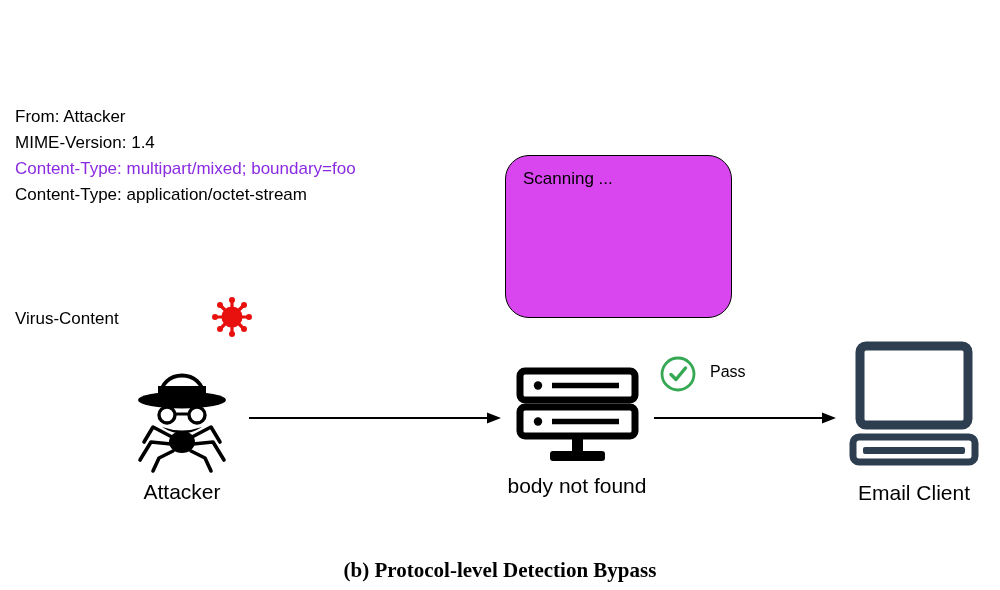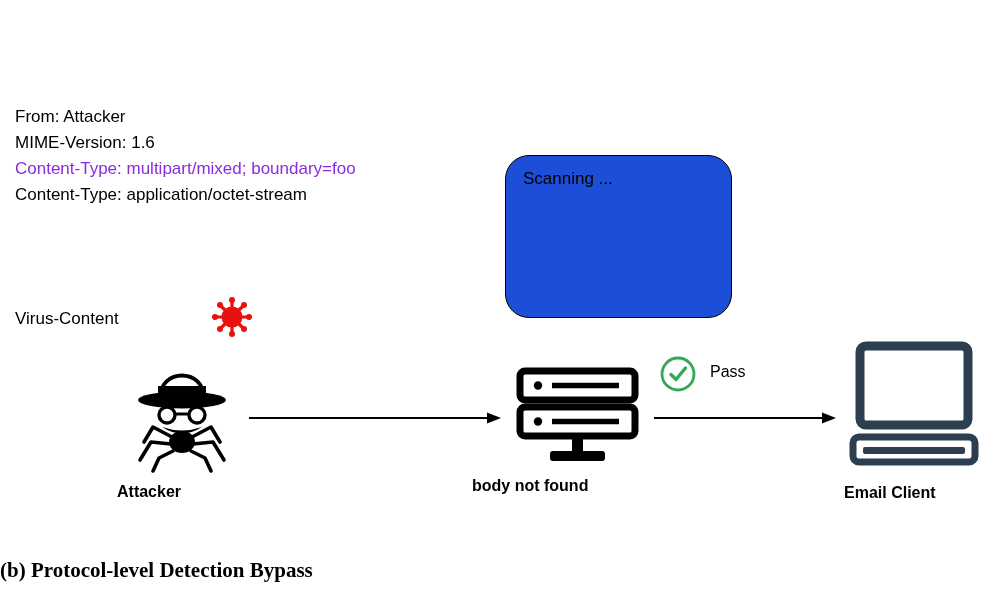--- a/index.html
+++ b/index.html
@@ -8,48 +8,48 @@
     font-family:"Liberation Sans","DejaVu Sans",sans-serif;color:#000;
   }
   
   .headers{position:absolute;left:15px;top:104px;font-size:17px;line-height:26px;}
   .hline{white-space:nowrap;}
   .hline.hl{color:var(--highlight_purple);font-weight:400;}
   .virus-label{position:absolute;left:15px;top:309px;font-size:17px;}
   .virus-icon{position:absolute;left:209px;top:294px;color:var(--virus_red);}
   
   .scan-box{position:absolute;left:505px;top:155px;width:227px;height:163px;
-    border:1.6px solid #000;border-radius:24px;box-sizing:border-box;background:#1d4ed8;}
+    border:1.6px solid #000;border-radius:24px;box-sizing:border-box;background:#d946ef;}
   .scan-text{padding:13px 0 0 17px;font-size:17px;}
   
   .attacker-icon{position:absolute;left:127px;top:348px;color:var(--ink_black);}
   .server-icon{position:absolute;left:515px;top:367px;color:var(--ink_black);}
   .computer-icon{position:absolute;left:849px;top:341px;color:var(--client_navy);}
   .check-icon{position:absolute;left:659px;top:355px;color:var(--pass_green);}
   .pass-label{position:absolute;left:710px;top:363px;font-size:16px;}
-  .node-label{position:absolute;font-size:16px;line-height:27px;font-weight:bold;}
+  .node-label{position:absolute;text-align:center;font-size:21px;line-height:27px;}
   .attacker-label{left:117px;top:478px;width:130px;}
   .detector-label{left:472px;top:472px;width:210px;}
   .client-label{left:844px;top:479px;width:140px;}
   
   .arrow{position:absolute;color:var(--ink_black);}
   .arrow1{left:249px;top:409px;}
   .arrow2{left:654px;top:409px;}
   
-  .caption{position:absolute;left:0;top:558px;width:1000px;text-align:left;
+  .caption{position:absolute;left:0;top:558px;width:1000px;text-align:center;
     font-family:"Liberation Serif","DejaVu Serif",serif;font-weight:700;font-size:21px;}
 </style>
 </head>
 <body>
 
 <div class="canvas">
 
   <div class="headers">
     <div class="hline">From: Attacker</div>
-    <div class="hline">MIME-Version: 1.6</div>
+    <div class="hline">MIME-Version: 1.4</div>
     <div class="hline hl">Content-Type: multipart/mixed; boundary=foo</div>
     <div class="hline">Content-Type: application/octet-stream</div>
   </div>
 
   <div class="virus-label">Virus-Content</div>
 
   <svg class="virus-icon" width="46" height="46" viewBox="0 0 46 46">
     <g stroke="currentColor" stroke-width="3.2" stroke-linecap="round">
       <line x1="23" y1="23" x2="23" y2="6"></line>
         <line x1="23" y1="23" x2="23" y2="40"></line>

